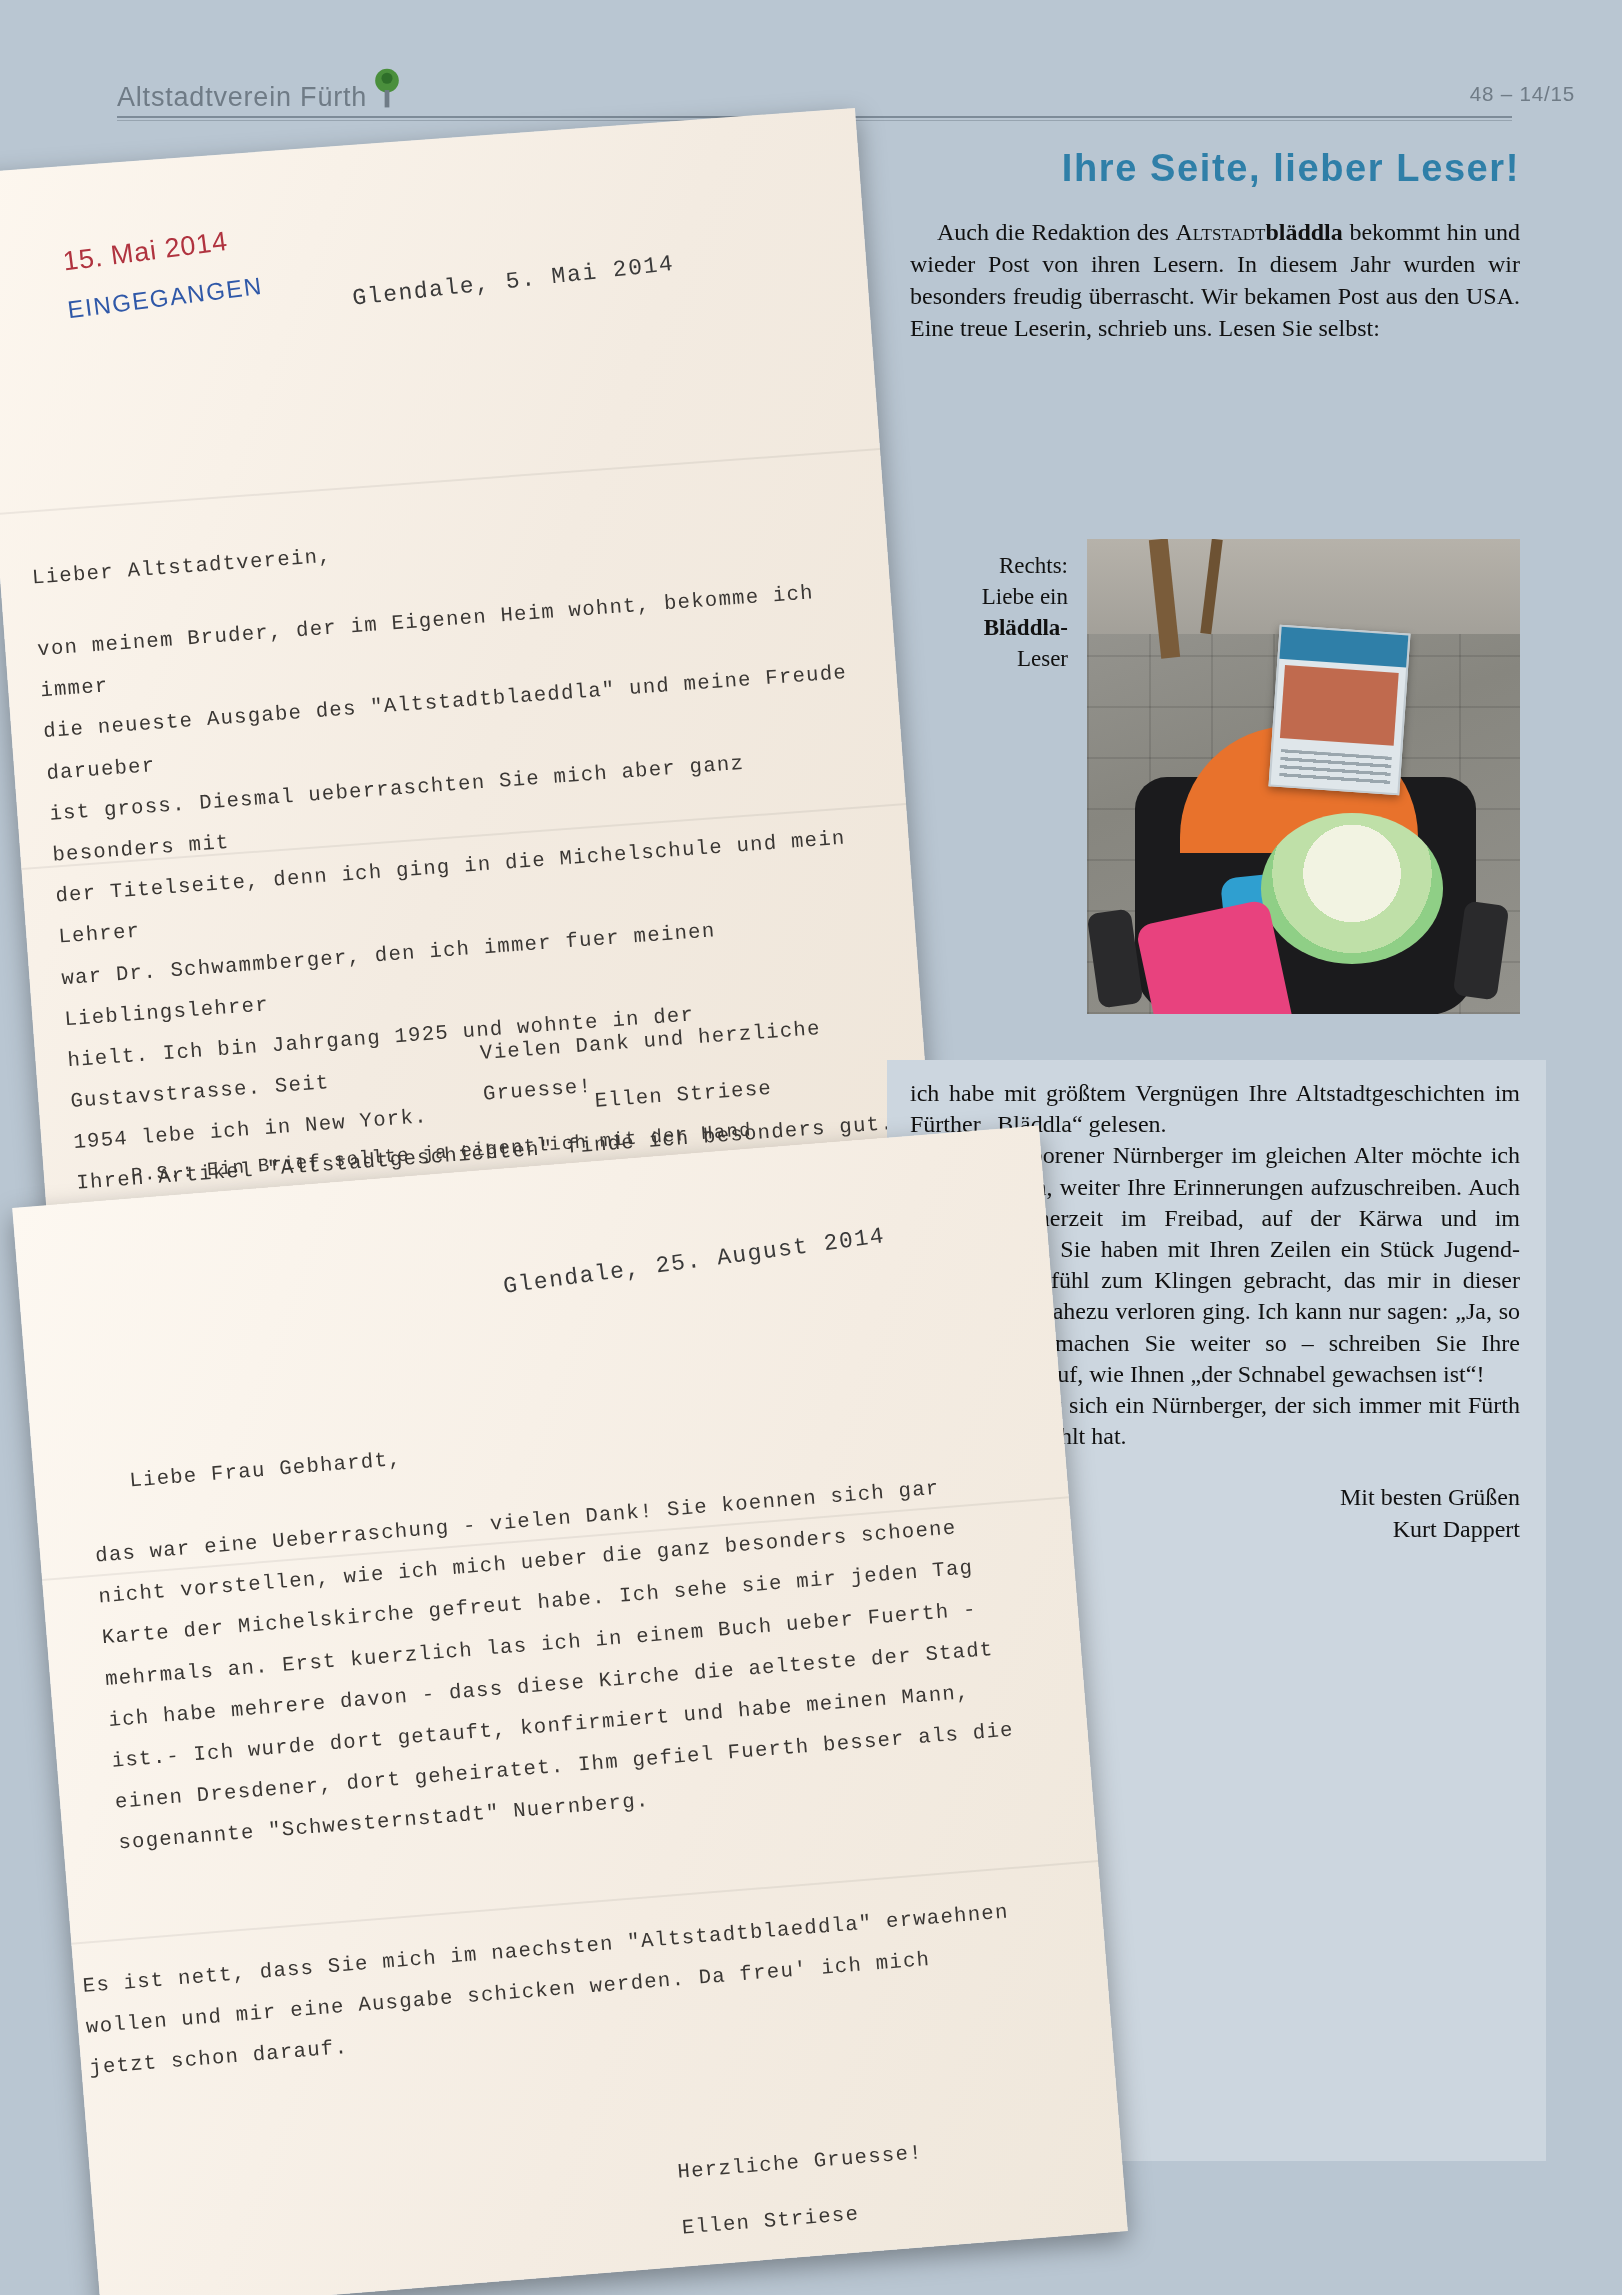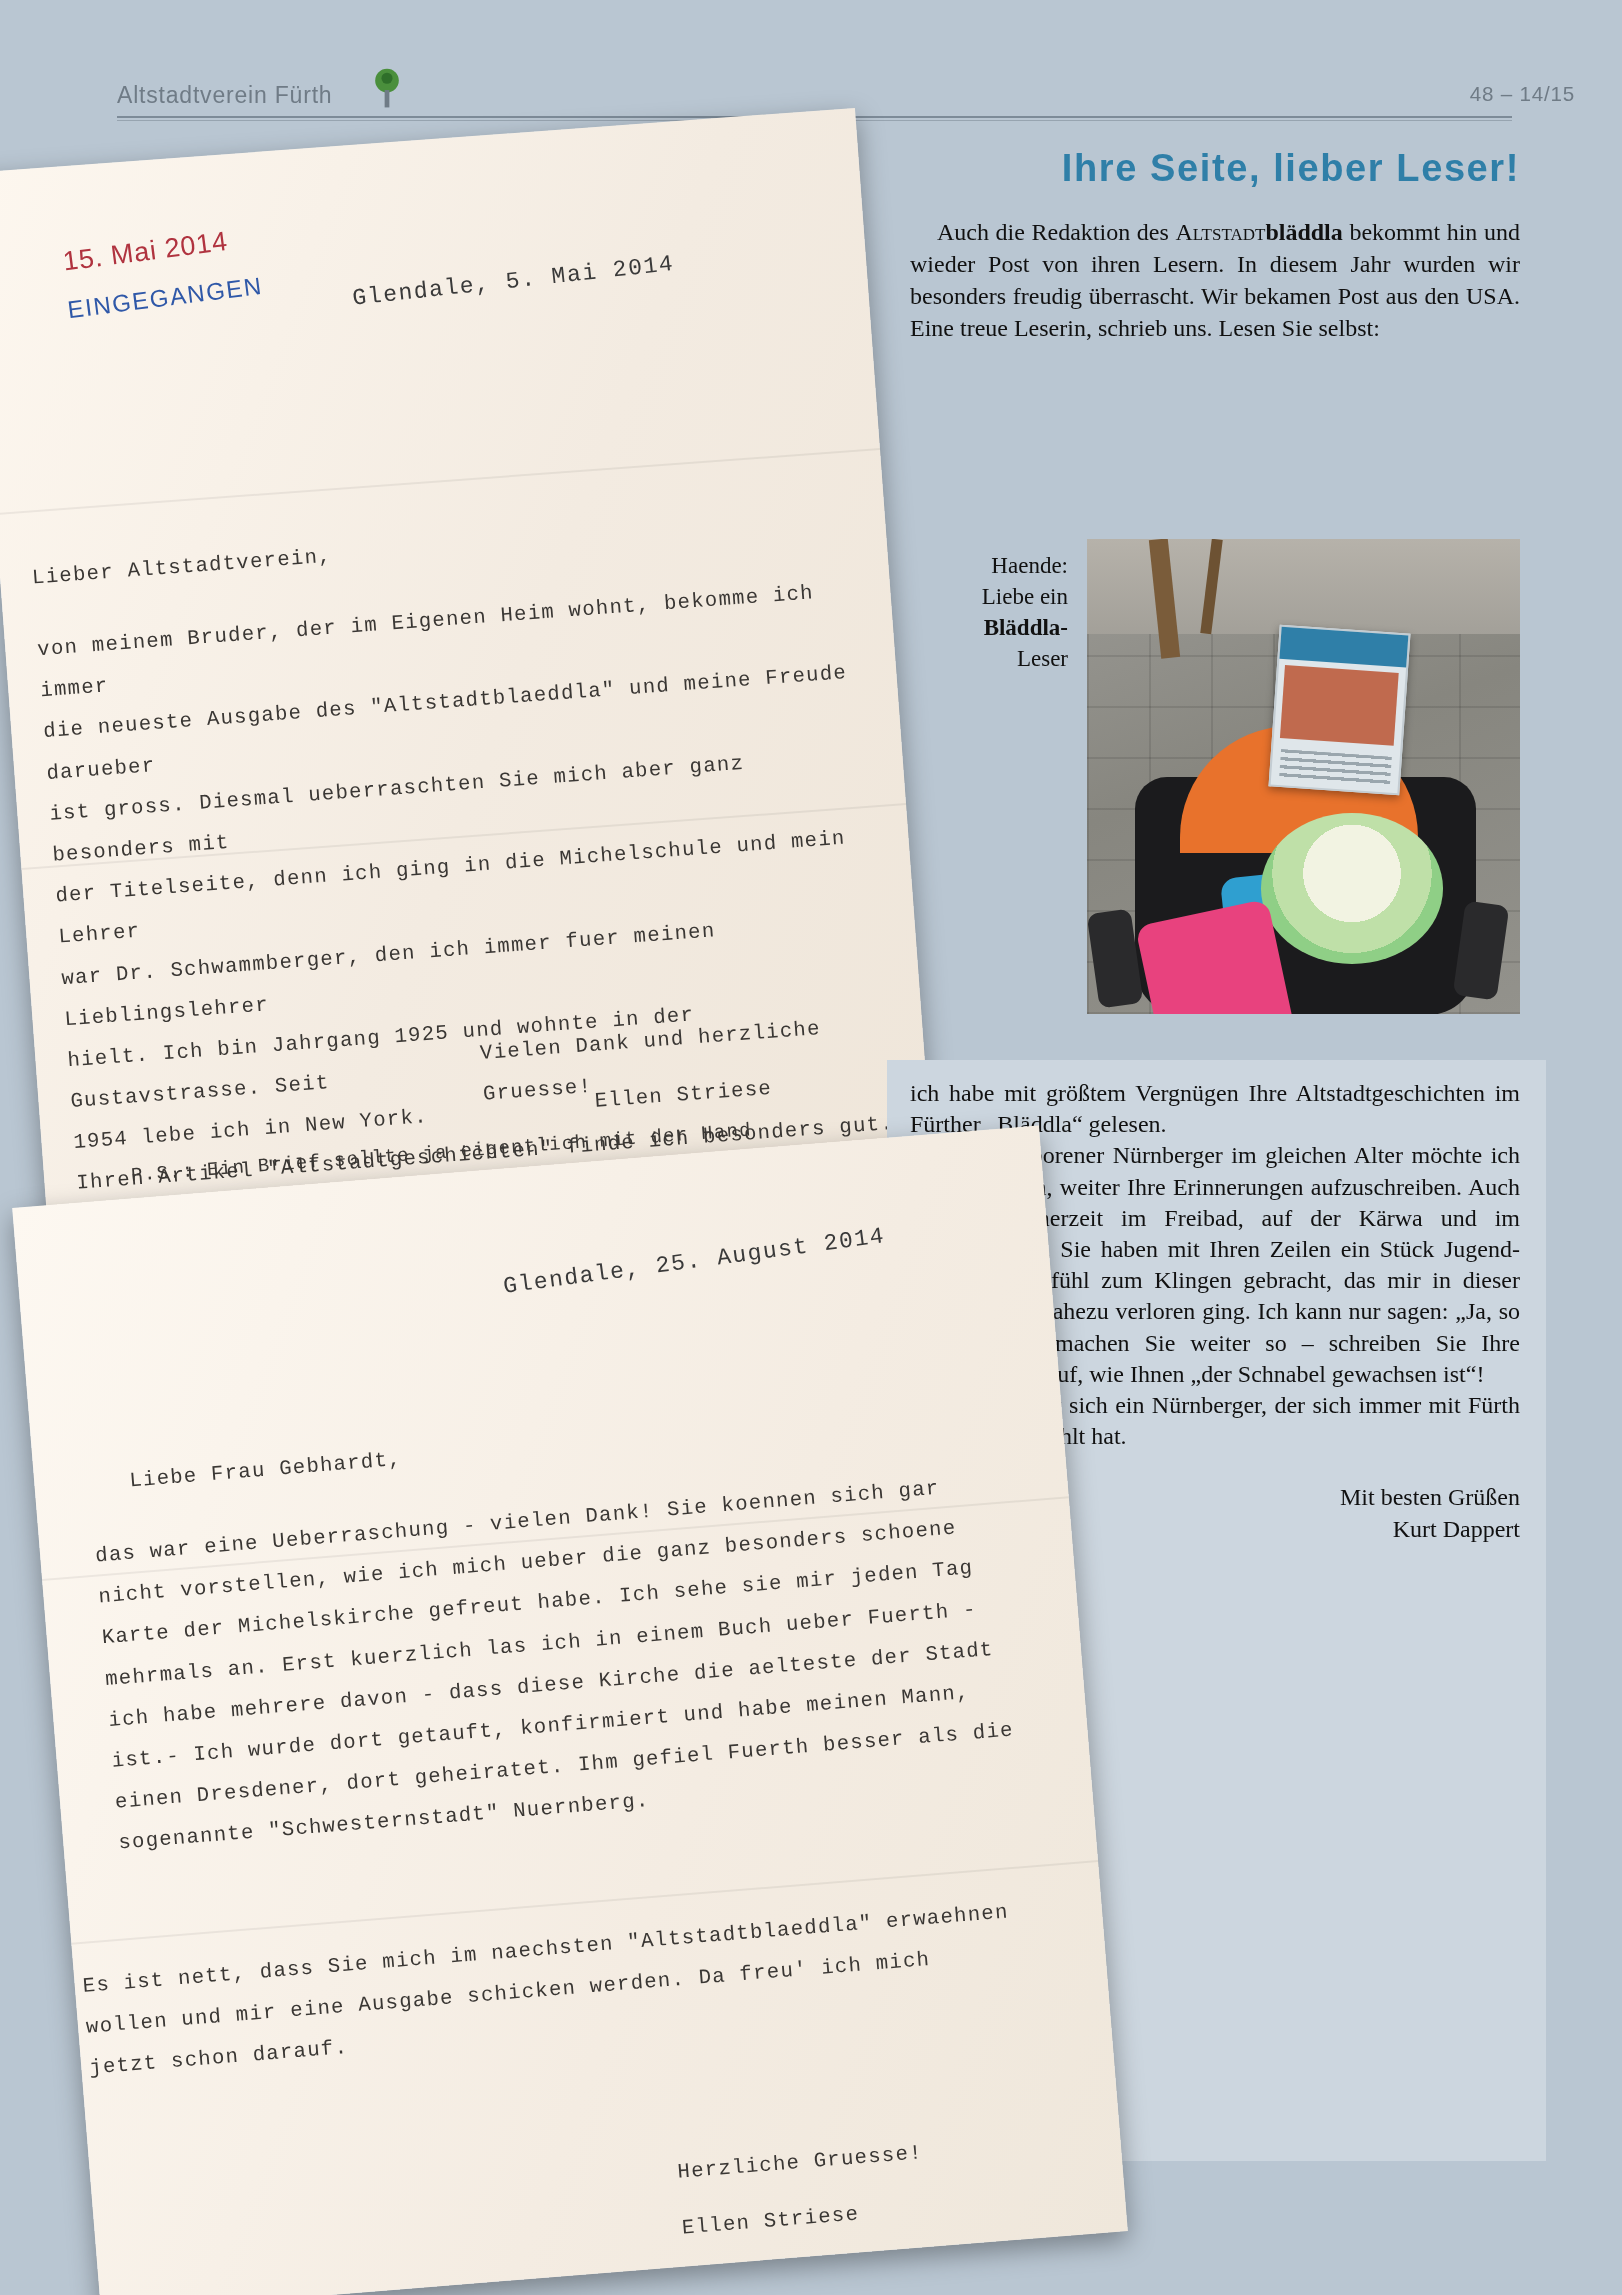--- a/index.html
+++ b/index.html
@@ -10,21 +10,21 @@
     position:relative;
     overflow:hidden;
   }
   
   .page-header{
     position:absolute;left:0;top:0;width:1623px;height:135px;
   }
   .header-left{
     position:absolute;left:117px;top:82px;
     font-family:"Liberation Sans", sans-serif;
-    font-size:23px;color:#6f7b86;letter-spacing:0.8px;
+    font-size:27px;color:#6f7b86;letter-spacing:0.8px;
   }
   .header-right{
     position:absolute;right:48px;top:82px;
     font-family:"Liberation Sans", sans-serif;
     font-size:20.6px;color:#6f7b86;letter-spacing:0.8px;
   }
   .header-rule{
     position:absolute;left:117px;top:116px;width:1395px;height:2.4px;
     background:#7d8b98;
   }
@@ -235,21 +235,21 @@
   </div>
 </div>
 
 <div class="right-col">
   <h1 class="article-title">Ihre Seite, lieber Leser!</h1>
   <p class="intro-p indent"><span>Auch die Redaktion des </span><span class="smallcaps">Altstadt</span><b>bläddla</b><span> bekommt hin und wieder Post von ihren Lesern. In diesem Jahr wurden wir besonders freudig überrascht. Wir bekamen Post aus den USA. Eine treue Leserin, schrieb uns. Lesen Sie selbst:</span></p>
 </div>
 
 <div class="photo-row">
   <div class="photo-caption">
-    <div>Haende:</div>
+    <div>Rechts:</div>
     <div>Liebe ein</div>
     <div style="font-weight:bold">Bläddla-</div>
     <div>Leser</div>
   </div>
   <div class="photo">
     <div class="pave"></div>
     <div class="pave-top"></div>
     <div class="chair-leg"></div>
     <div class="chair-leg2"></div>
     <div class="stroller-body"></div>

